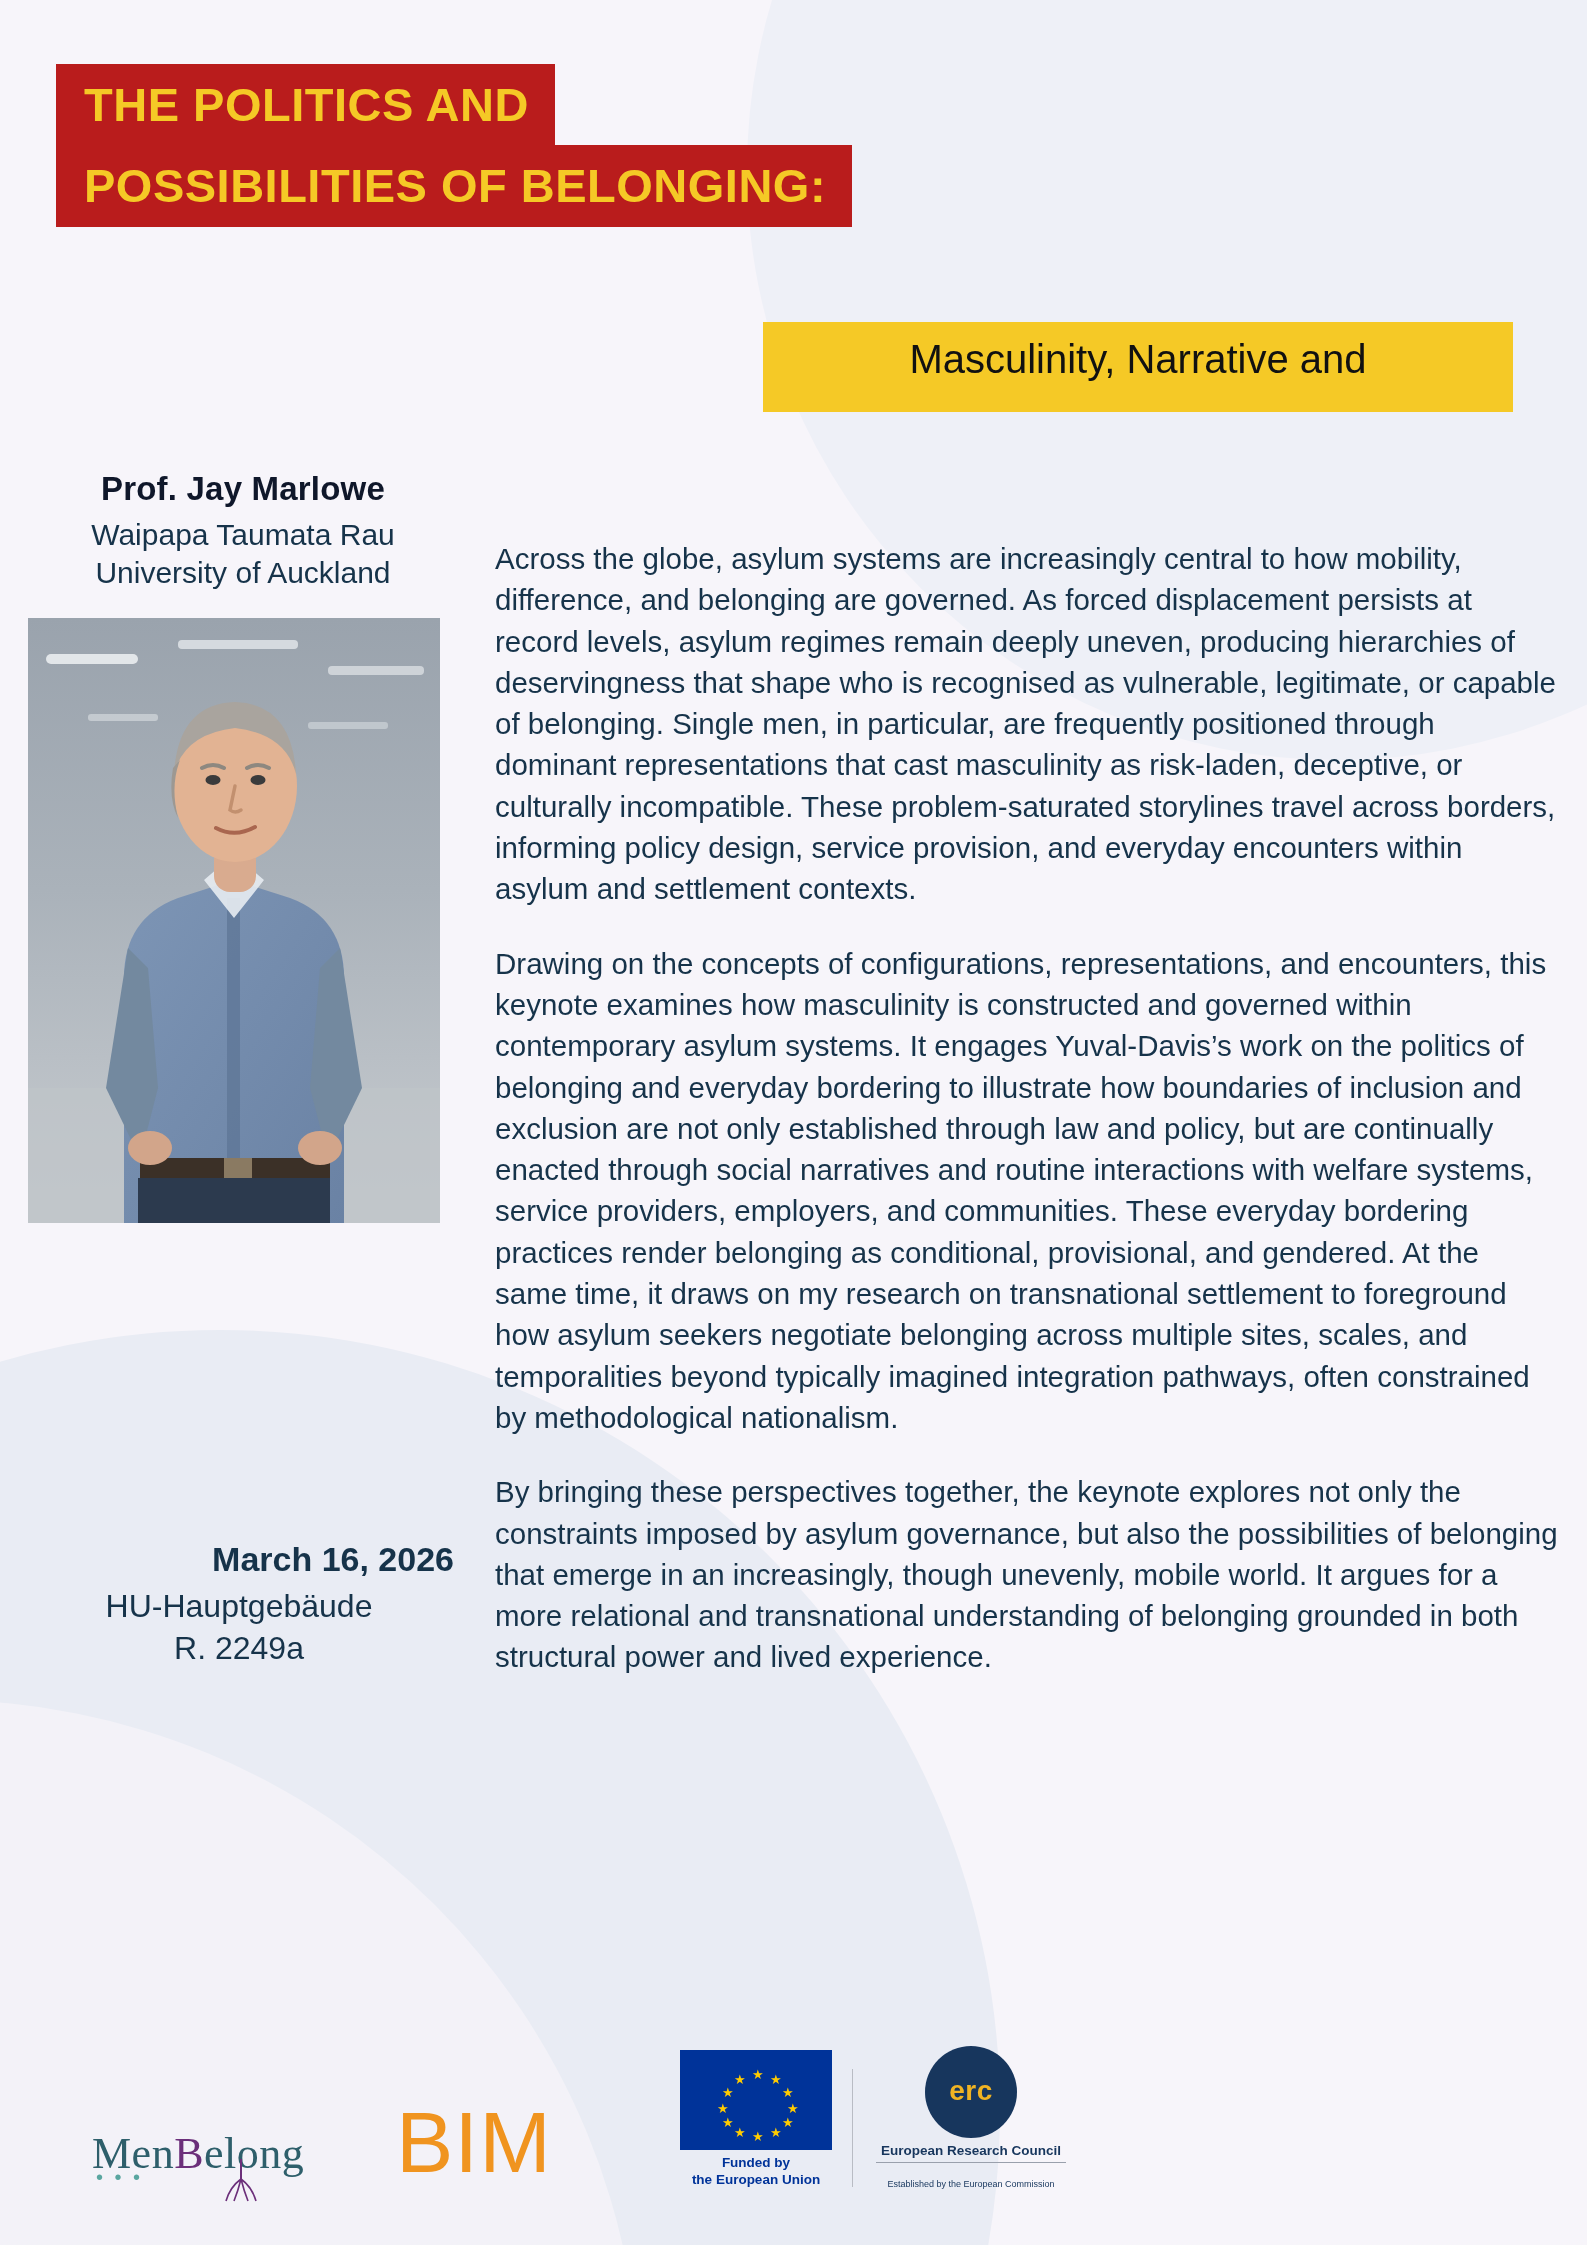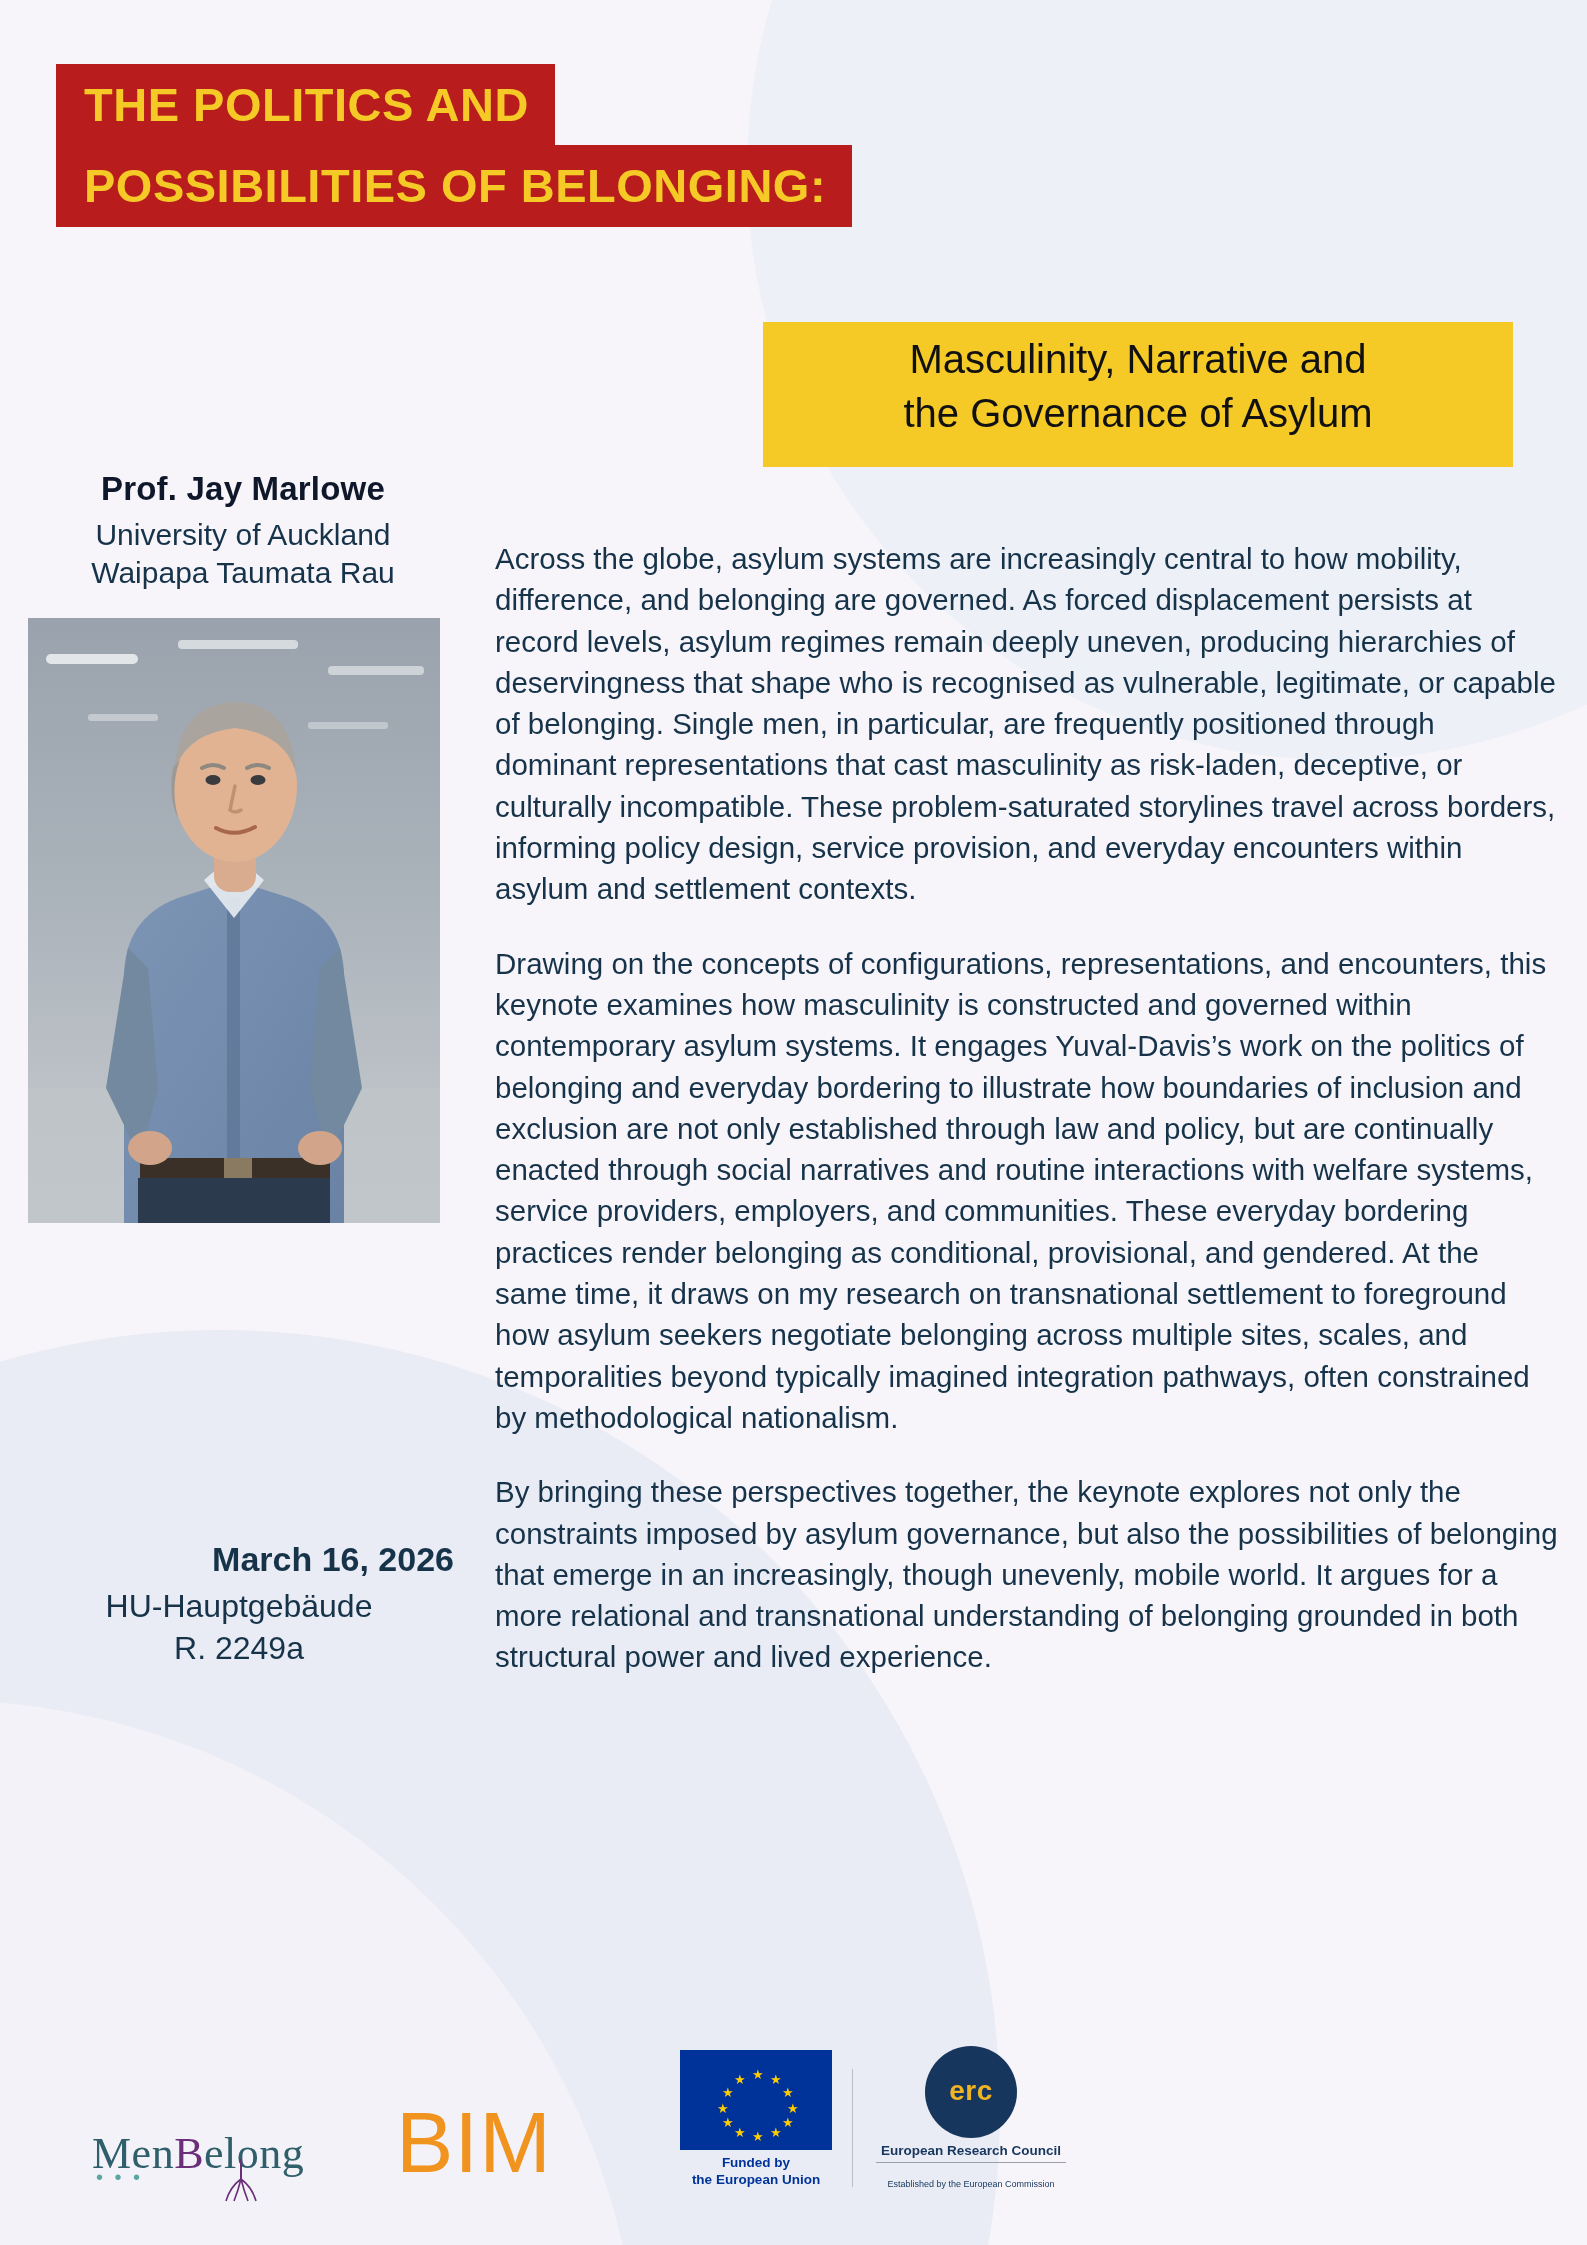--- a/index.html
+++ b/index.html
@@ -297,27 +297,26 @@
 
 <div class="page">
 
   <div class="title-wrap">
     <div class="title-line l1">THE POLITICS AND</div><br>
     <div class="title-line l2">POSSIBILITIES OF BELONGING:</div>
   </div>
 
   <div class="subtitle-box">
     <div>Masculinity, Narrative and</div>
-    <div>the Governance of Asylum</div>
   </div>
 
   <div class="left-col">
     <div class="speaker-name">Prof. Jay Marlowe</div>
+    <div class="speaker-affil">Waipapa Taumata Rau</div>
     <div class="speaker-affil">University of Auckland</div>
-    <div class="speaker-affil">Waipapa Taumata Rau</div>
   </div>
 
   <div class="portrait">
     <svg width="412" height="605" viewBox="0 0 412 605" xmlns="http://www.w3.org/2000/svg">
       <defs>
         <linearGradient id="bgGrad" x1="0" y1="0" x2="0" y2="1">
           <stop offset="0%" stop-color="#9aa3ad"></stop>
           <stop offset="45%" stop-color="#aab2ba"></stop>
           <stop offset="100%" stop-color="#c8ccd0"></stop>
         </linearGradient>

